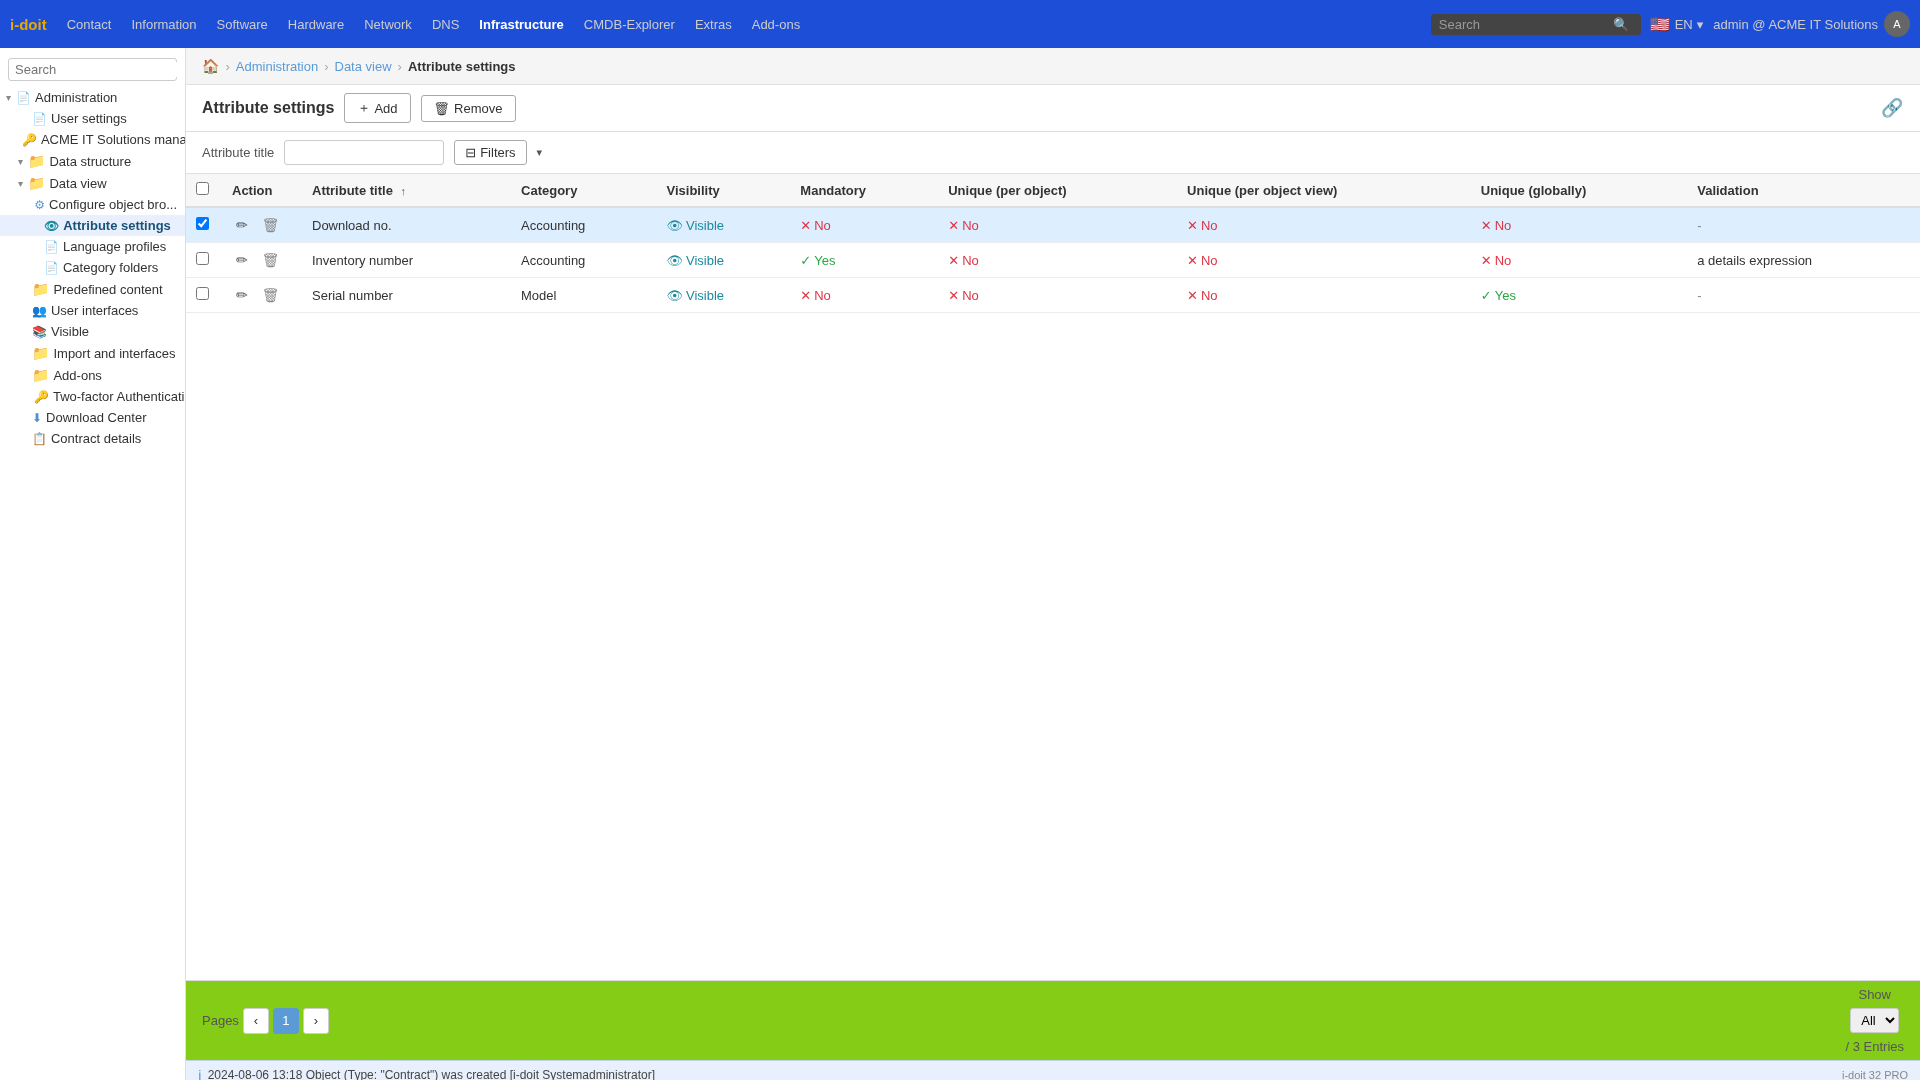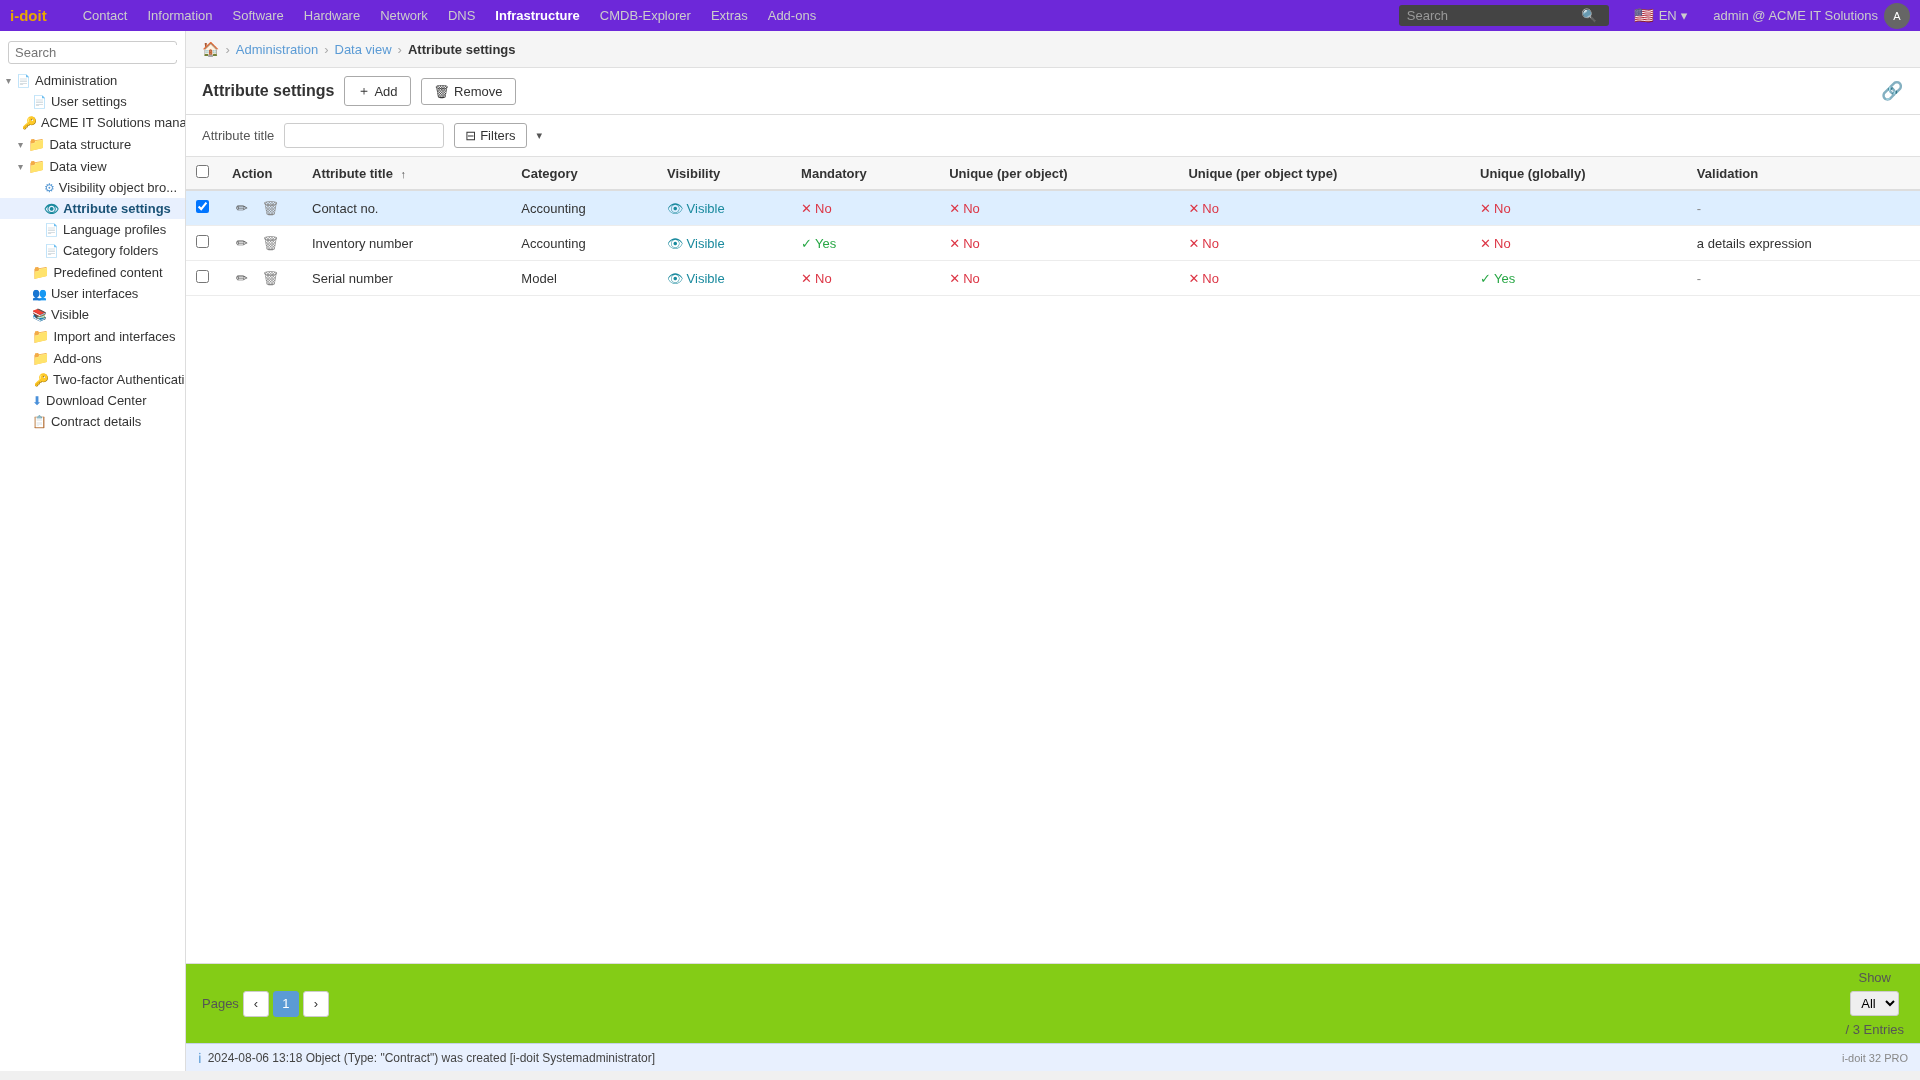--- a/index.html
+++ b/index.html
@@ -1,21 +1,21 @@
 <!DOCTYPE html>
 <html><head>
   <meta charset="utf-8">
   <style>
     * { box-sizing: border-box; margin: 0; padding: 0; }
     body { font-family: Arial, sans-serif; font-size: 13px; background: #f0f0f0; color: #333; height: 1080px; overflow: hidden; }
 
     
     .top-nav {
-      display: flex; align-items: center; background: #6d28d9; height: 31px;
-      padding: 0 10px; gap: 16px; color: #ccc;
+      display: flex; align-items: center; background: #1d4ed8; height: 48px;
+      padding: 0 10px; gap: 0; color: #ccc;
     }
     .top-nav .logo { color: #e8a800; font-weight: bold; font-size: 15px; margin-right: 10px; }
     .top-nav .nav-item {
       padding: 4px 10px; font-size: 13px; color: #ccc; cursor: pointer; border-radius: 3px; margin-top: 28px;
     }
     .top-nav .nav-item.active { color: #fff; font-weight: bold; }
     .top-nav .spacer { flex: 1; }
     .top-nav .search-box {
       display: flex; align-items: center; background: #444; border-radius: 3px;
       padding: 3px 8px; gap: 5px; width: 210px;
@@ -224,21 +224,21 @@
           <span>Data structure</span>
         </div>
         <div class="sidebar-item level1">
           <span class="expand-icon">▾</span>
           <span class="folder-icon">📁</span>
           <span>Data view</span>
         </div>
         <div class="sidebar-item level2">
           <span style="display:inline-block;width:10px;"></span>
           <span class="gear-icon">⚙</span>
-          <span>Visibility object bro...</span>
+          <span>Configure object bro...</span>
         </div>
         <div class="sidebar-item level2 active">
           <span style="display:inline-block;width:10px;"></span>
           <span class="eye-icon-side">👁</span>
           <span>Attribute settings</span>
         </div>
         <div class="sidebar-item level2">
           <span style="display:inline-block;width:10px;"></span>
           <span class="page-icon">📄</span>
           <span>Language profiles</span>
@@ -336,37 +336,37 @@
               <input type="checkbox" style="">
             </th>
             <th style="width:80px;">Action</th>
             <th class="sortable">
               Attribute title <span class="sort-arrow">↑</span>
             </th>
             <th>Category</th>
             <th>Visibility</th>
             <th>Mandatory</th>
             <th>Unique (per object)</th>
-            <th>Unique (per object type)</th>
+            <th>Unique (per object view)</th>
             <th>Unique (globally)</th>
             <th>Validation</th>
           </tr>
         </thead>
         <tbody id="table-body">
         <tr class="selected">
     <td>
       <input type="checkbox" checked="" style="">
     </td>
     <td>
       <div class="action-cell">
         <button class="action-btn edit" title="Edit">✏</button>
         <button class="action-btn del" title="Delete">🗑</button>
       </div>
     </td>
-    <td>Contact no.</td>
+    <td>Download no.</td>
     <td>Accounting</td>
     <td>
       <span class="visible-val">
         <span>👁</span> Visible
       </span>
     </td>
     <td>
       <span class="no-val">
         <span>✕</span> No
       </span>

